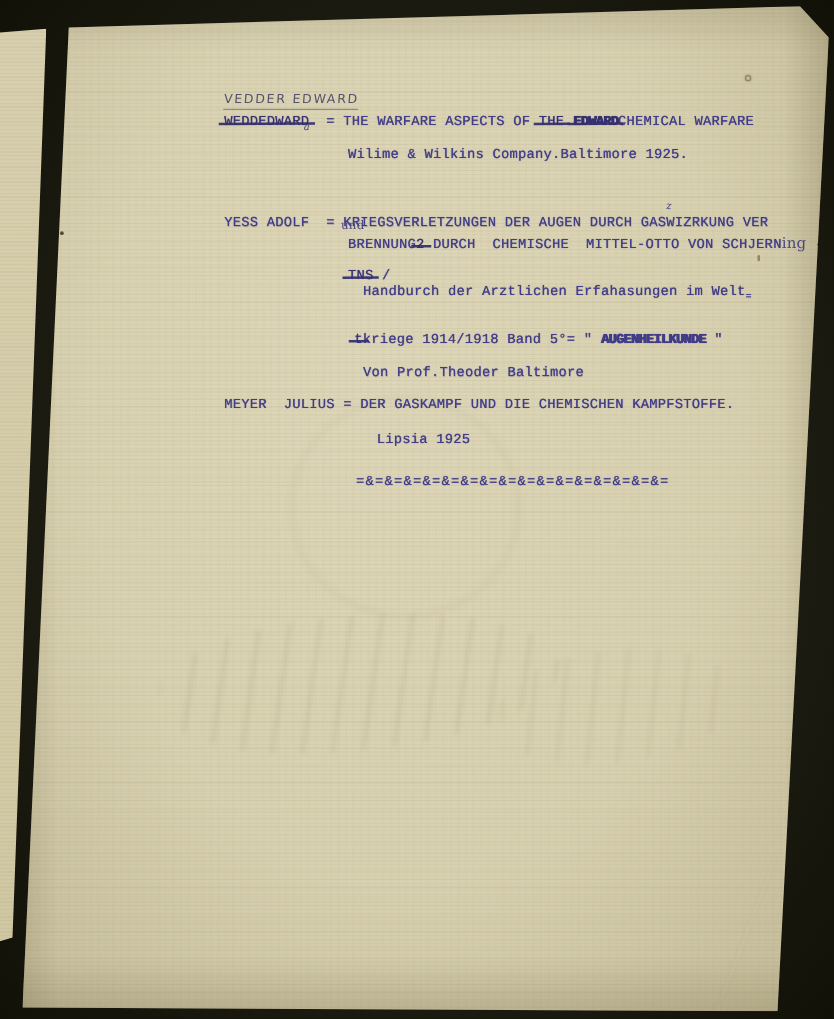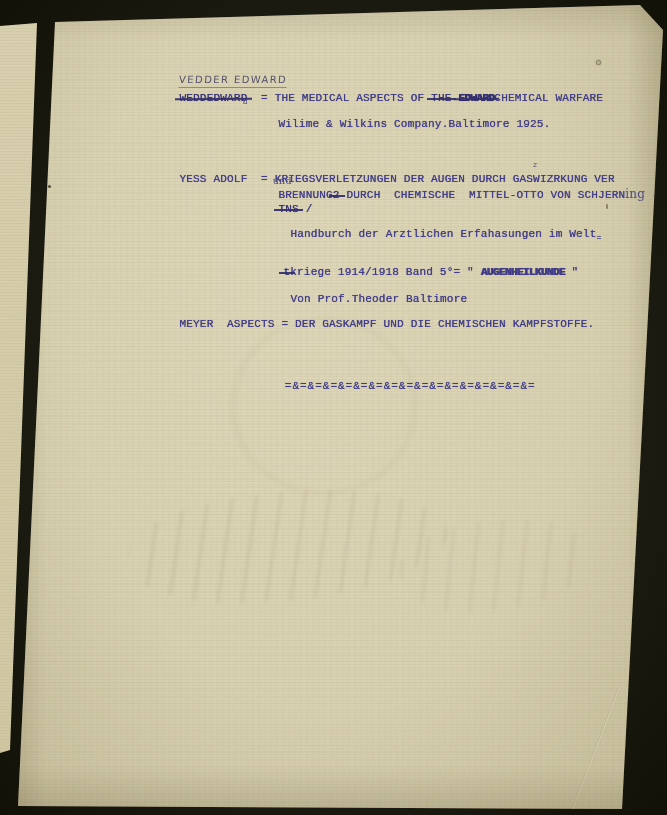--- a/index.html
+++ b/index.html
@@ -109,21 +109,21 @@
     <div class="speck s4"></div>
     <div class="vignette"></div>
 
     <div class="text-layer">
 
       <div class="tline" style="left:125px;top:62px;">
         <span class="handwritten">VEDDER EDWARD</span>
       </div>
 
       <div class="tline" style="left:125px;top:80px;">
-        <span class="heavystrike">WEDDEDWARD</span><span>  = </span><span>THE MEDICAL ASPECTS OF </span><span class="heavystrike">THE</span><span> </span><span class="heavystrike overtype">EDWARD</span><span>CHEMICAL WARFARE</span>
+        <span class="heavystrike">WEDDEDWARD</span><span>  = </span><span>THE WARFARE ASPECTS OF </span><span class="heavystrike">THE</span><span> </span><span class="heavystrike overtype">EDWARD</span><span>CHEMICAL WARFARE</span>
       </div>
 
       <span class="tiny-mark" style="left:243px;top:97px;">a</span>
 
       <div class="tline" style="left:224px;top:106px;">
         <span>Wilime &amp; Wilkins Company.Baltimore 1925.</span>
       </div>
 
       <div class="tline" style="left:125px;top:161px;">
         <span>YESS ADOLF </span><span> = </span><span>KRIEGSVERLETZUNGEN DER AUGEN DURCH GASWIZRKUNG VER</span>
@@ -132,40 +132,43 @@
       <span class="tiny-mark" style="left:533px;top:160px;">z</span>
 
       <div class="tline script" style="left:247px;top:163px;font-size:9.5px;">
         <span>und</span>
       </div>
 
       <div class="tline" style="left:224px;top:176px;">
         <span>BRENNUNG</span><span class="heavystrike">2</span><span> DURCH  CHEMISCHE  MITTEL-OTTO VON SCHJERN</span><span class="script" style="font-size:12px;">ing</span><span> -</span>
       </div>
 
-      <div class="tline" style="left:224px;top:191px;">
+      <div class="tline" style="left:224px;top:203px;">
         <span class="heavystrike">TNS</span><span> /</span>
       </div>
 
       <div class="tline" style="left:236px;top:216px;">
         <span>Handburch der Arztlichen Erfahasungen im Welt</span><span class="sub-mark">=</span>
       </div>
 
       <div class="tline" style="left:229px;top:254px;">
         <span class="heavystrike">t</span><span>kriege 1914/1918 Band 5°= " </span><span class="overtype">AUGENHEILKUNDE</span><span> "</span>
       </div>
 
       <div class="tline" style="left:236px;top:281px;">
         <span>Von Prof.Theoder Baltimore</span>
       </div>
 
       <div class="tline" style="left:125px;top:306px;">
-        <span>MEYER  ASPECTS </span><span>= </span><span>DER GASKAMPF UND DIE CHEMISCHEN KAMPFSTOFFE.</span>
+        <span>MEYER  JULIUS </span><span>= </span><span>DER GASKAMPF UND DIE CHEMISCHEN KAMPFSTOFFE.</span>
       </div>
 
+      <div class="tline" style="left:247px;top:334px;">
+        <span>Lipsia 1925</span>
+      </div>
 
       <div class="tline" style="left:224px;top:368px;letter-spacing:1px;">
         <span>=&amp;=&amp;=&amp;=&amp;=&amp;=&amp;=&amp;=&amp;=&amp;=&amp;=&amp;=&amp;=&amp;=&amp;=&amp;=&amp;=</span>
       </div>
 
     </div>
   </div>
 </div>
 
 </body></html>

